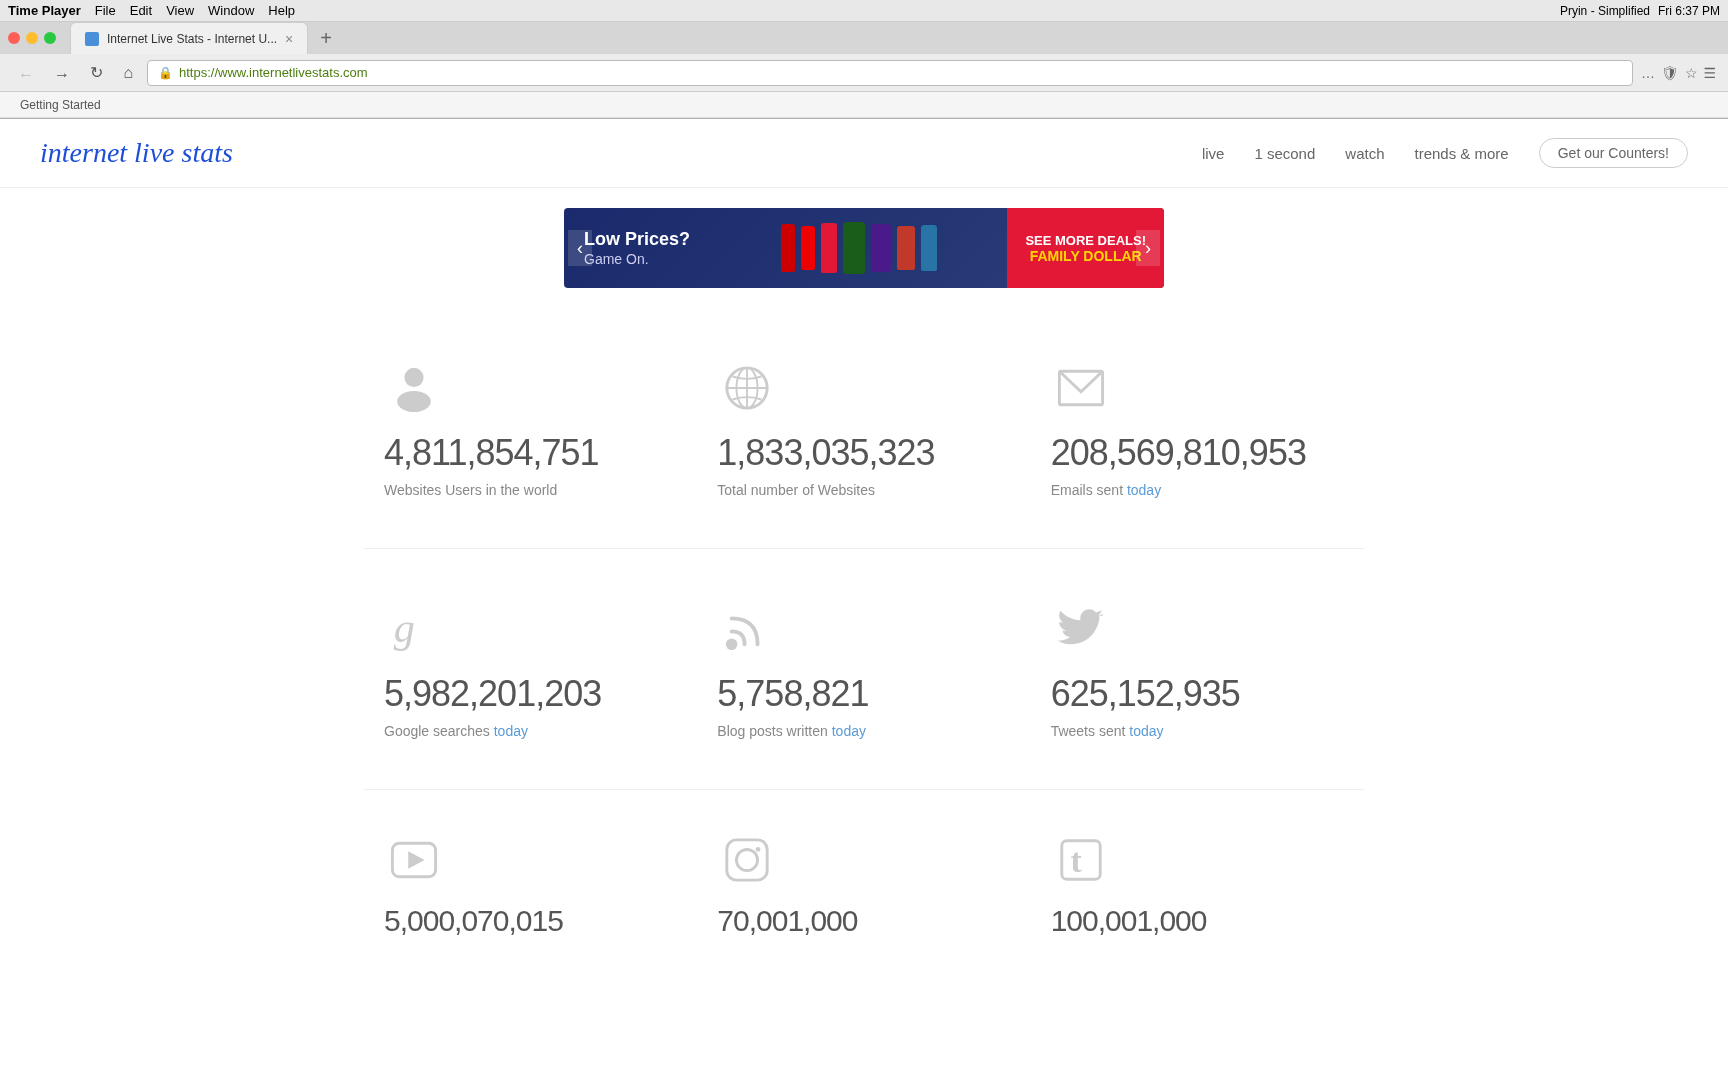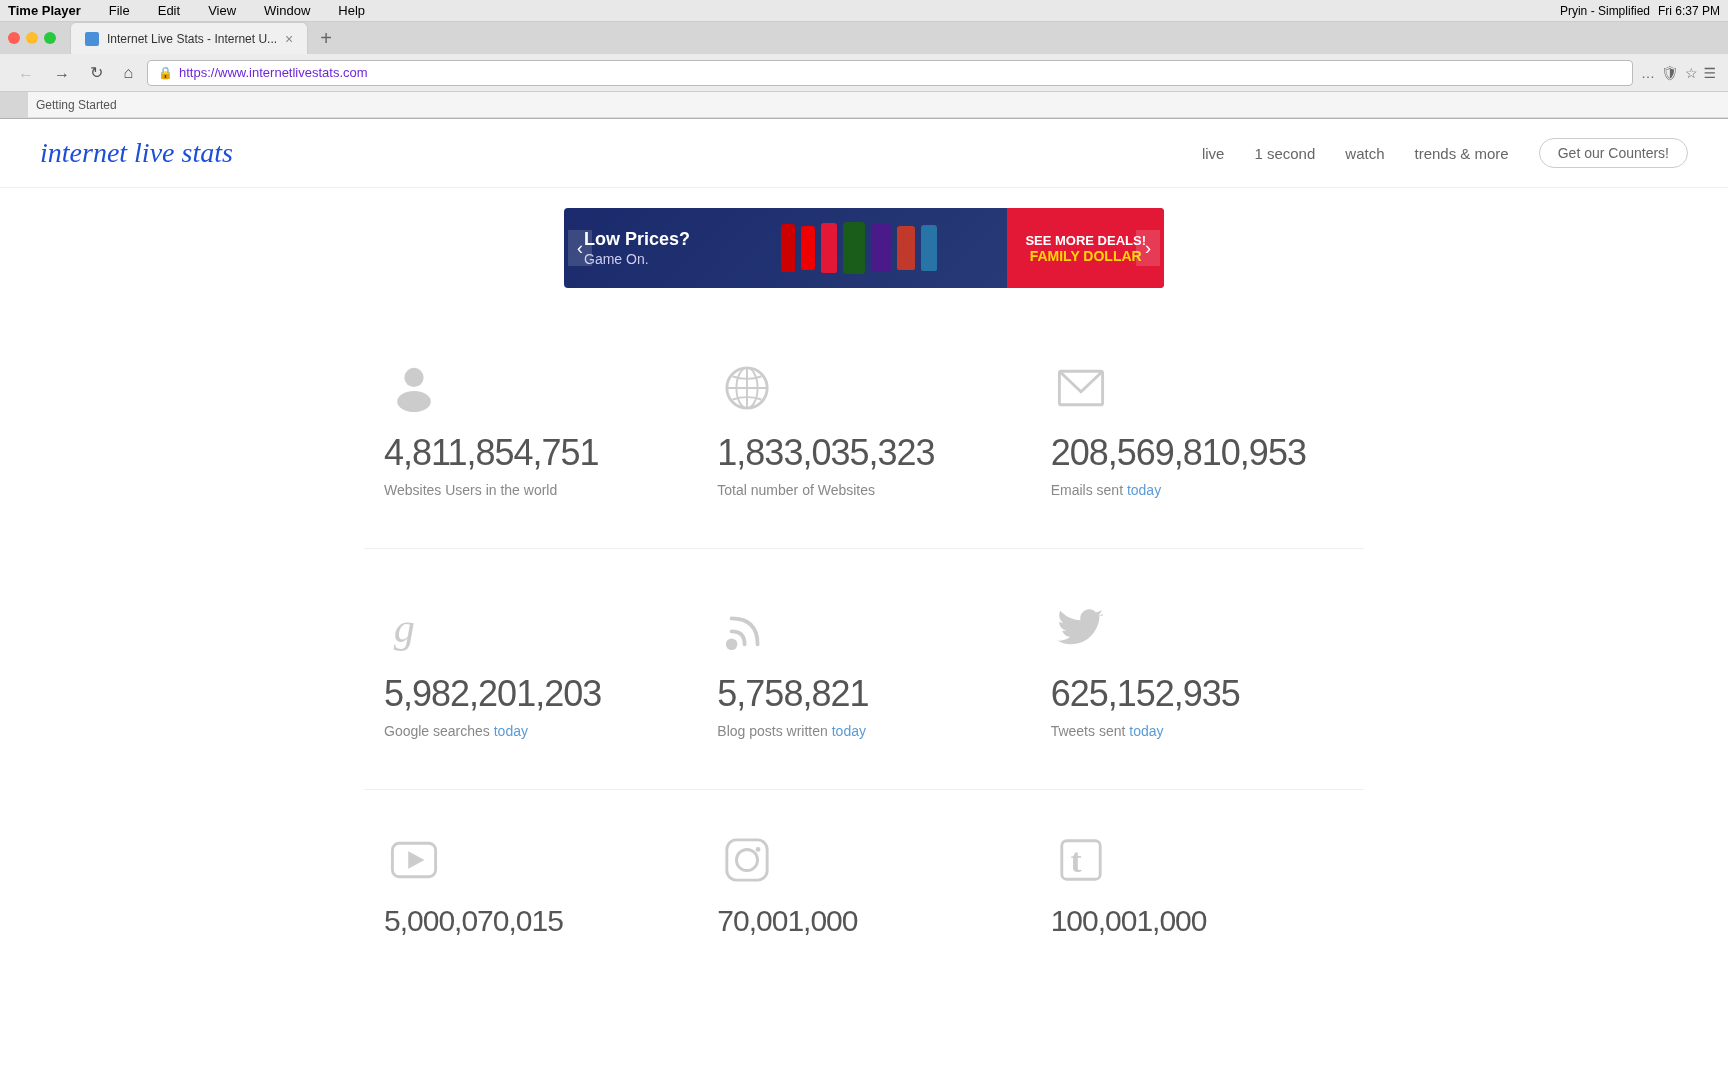--- a/index.html
+++ b/index.html
@@ -12,21 +12,21 @@
       display: flex;
       align-items: center;
       padding: 0 8px;
       font-size: 13px;
       color: #000;
       border-bottom: 1px solid #ccc;
       position: fixed;
       top: 0; left: 0; right: 0;
       z-index: 1000;
     }
-    .menubar-left { display: flex; align-items: center; gap: 28px; text-align: center; }
+    .menubar-left { display: flex; align-items: center; gap: 14px; text-align: center; }
     .menubar-left .app-name { font-weight: bold; }
     .menubar-right { margin-left: auto; display: flex; align-items: center; gap: 8px; font-size: 12px; }
 
     
     .browser-chrome {
       margin-top: 22px;
       background: #d6d6d6;
       border-bottom: 1px solid #b0b0b0;
     }
     .tab-bar {
@@ -108,41 +108,40 @@
       background: #fff;
       border: 1px solid #bbb;
       border-radius: 4px;
       padding: 0 10px;
       height: 26px;
       font-size: 13px;
       color: #333;
       gap: 6px;
     }
     .address-lock { color: #4a90d9; font-size: 12px; }
-    .address-text { color: #6d28d9; flex: 1; }
+    .address-text { color: #4d7c0f; flex: 1; }
 
     .nav-extra {
       display: flex; align-items: center; gap: 6px;
     }
     .nav-icon-btn {
       background: none; border: none; color: #666; font-size: 14px; cursor: pointer;
     }
 
     
     .bookmarks-bar {
       height: 26px;
       background: #f5f5f5;
       border-bottom: 1px solid #ddd;
       display: flex;
       align-items: center;
-      padding: 0 8px;
+      padding: 0 20px;
       font-size: 12px;
       color: #555;
       gap: 16px;
-      margin-left: 28px;
     }
 
     
     .page-content {
       background: #fff;
       min-height: 900px;
     }
 
     
     .site-header {

